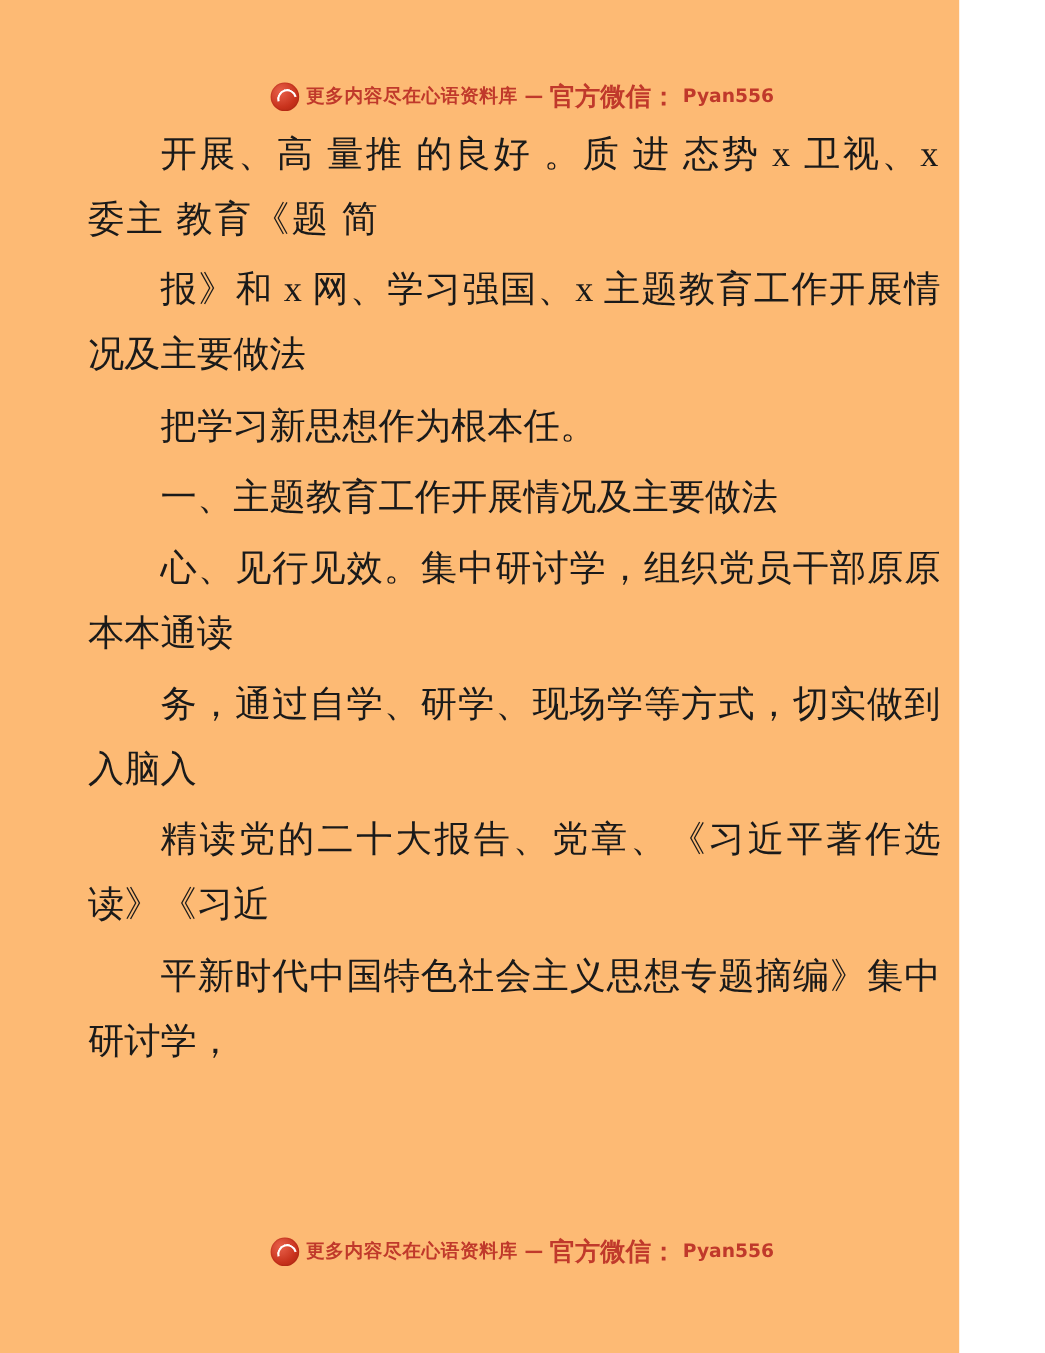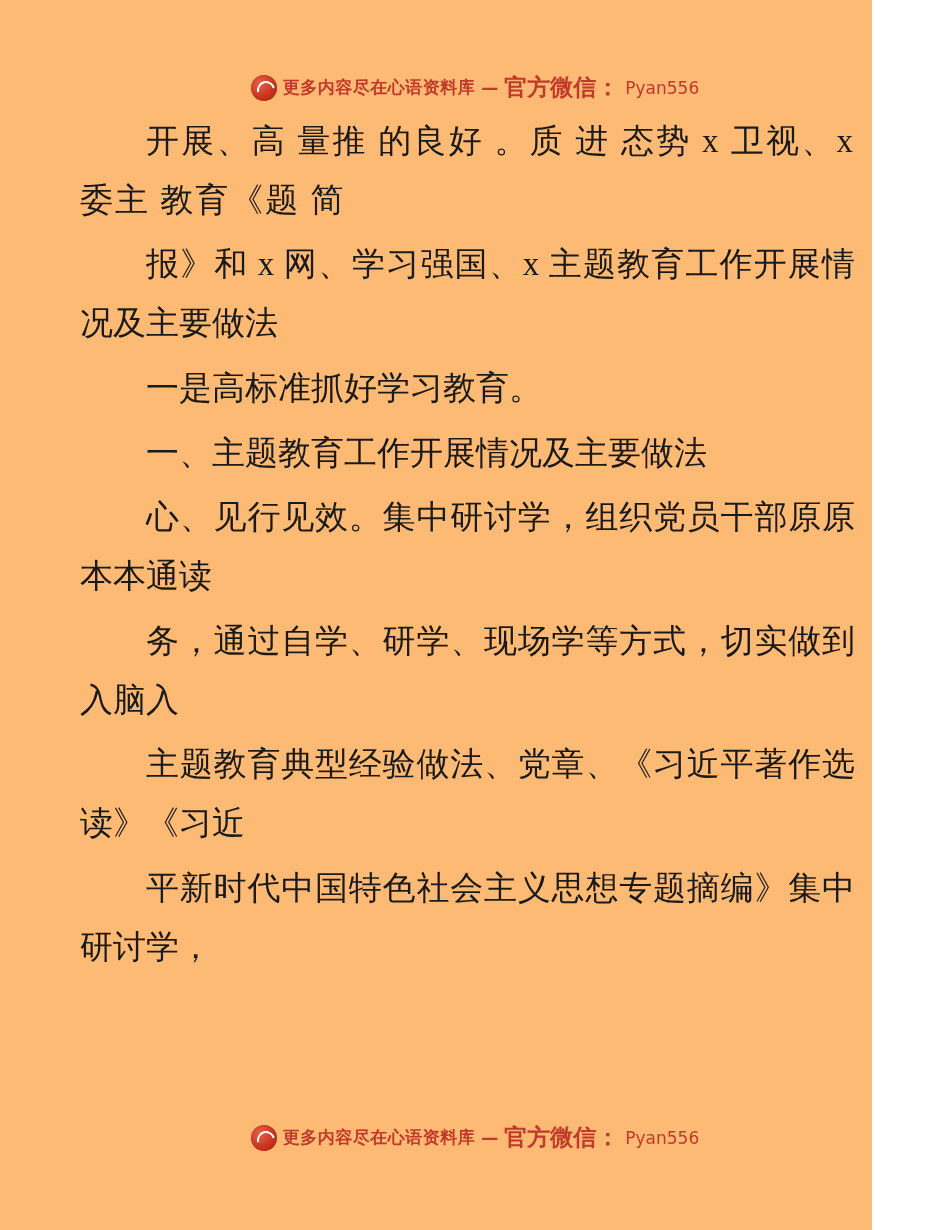--- a/index.html
+++ b/index.html
@@ -72,21 +72,21 @@
   }
   .wm-wechat {
     font-family: "DejaVu Sans", "Liberation Sans", sans-serif;
     font-size: 23px;
     font-weight: bold;
     color: #c0392b;
   }
   .wm-id {
     font-family: "DejaVu Sans", "Liberation Sans", sans-serif;
     font-size: 17px;
-    font-weight: normal;
+    font-weight: bold;
     color: #c0392b;
   }
 
   
   .doc-body {
     position: absolute;
     top: 112px;
     left: 80px;
     width: 775px;
     height: 990px;
@@ -115,25 +115,25 @@
     <span class="wm-logo"></span>
     <span class="wm-text">更多内容尽在心语资料库</span>
     <span class="wm-sep">—</span>
     <span class="wm-wechat">官方微信：</span>
     <span class="wm-id">Pyan556</span>
   </div>
 
   <div class="doc-body">
     <p class="para spaced">开展、高 量推 的良好 。质 进 态势 x 卫视、x 委主 教育《题 简</p>
     <p class="para">报》和 x 网、学习强国、x 主题教育工作开展情况及主要做法</p>
-    <p class="para">一是高标准抓好学习教育。</p>
+    <p class="para">把学习新思想作为根本任。</p>
     <p class="para">一、主题教育工作开展情况及主要做法</p>
     <p class="para">心、见行见效。集中研讨学，组织党员干部原原本本通读</p>
     <p class="para">务，通过自学、研学、现场学等方式，切实做到入脑入</p>
-    <p class="para">主题教育典型经验做法、党章、《习近平著作选读》《习近</p>
+    <p class="para">精读党的二十大报告、党章、《习近平著作选读》《习近</p>
     <p class="para">平新时代中国特色社会主义思想专题摘编》集中研讨学，</p>
 
   </div>
 
   <div class="watermark bottom">
     <span class="wm-logo"></span>
     <span class="wm-text">更多内容尽在心语资料库</span>
     <span class="wm-sep">—</span>
     <span class="wm-wechat">官方微信：</span>
     <span class="wm-id">Pyan556</span>

